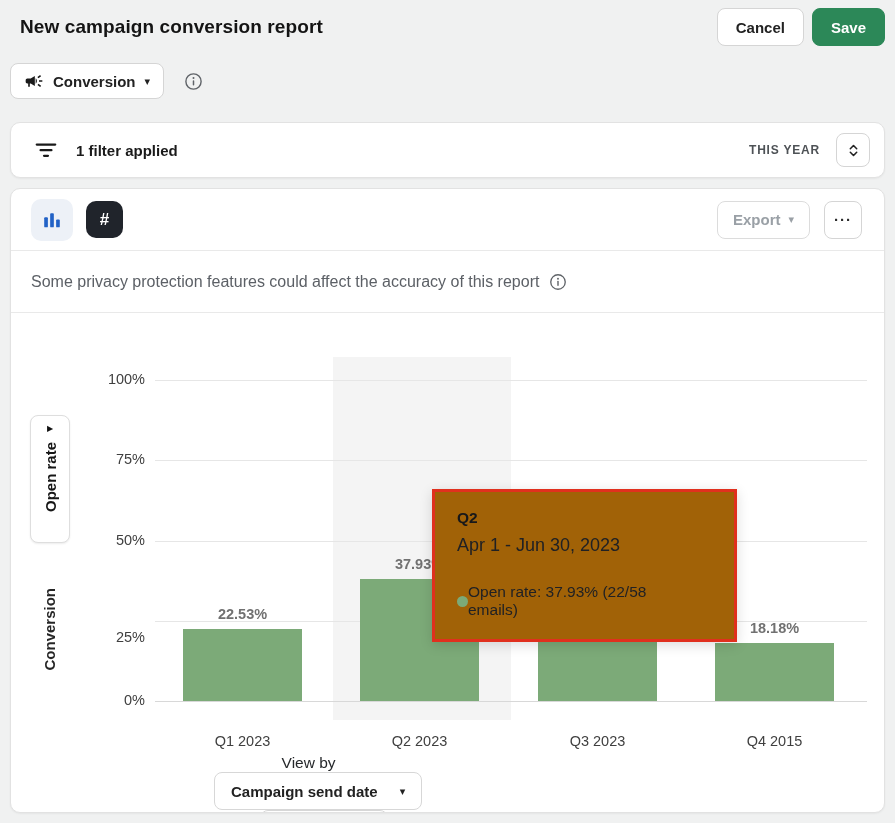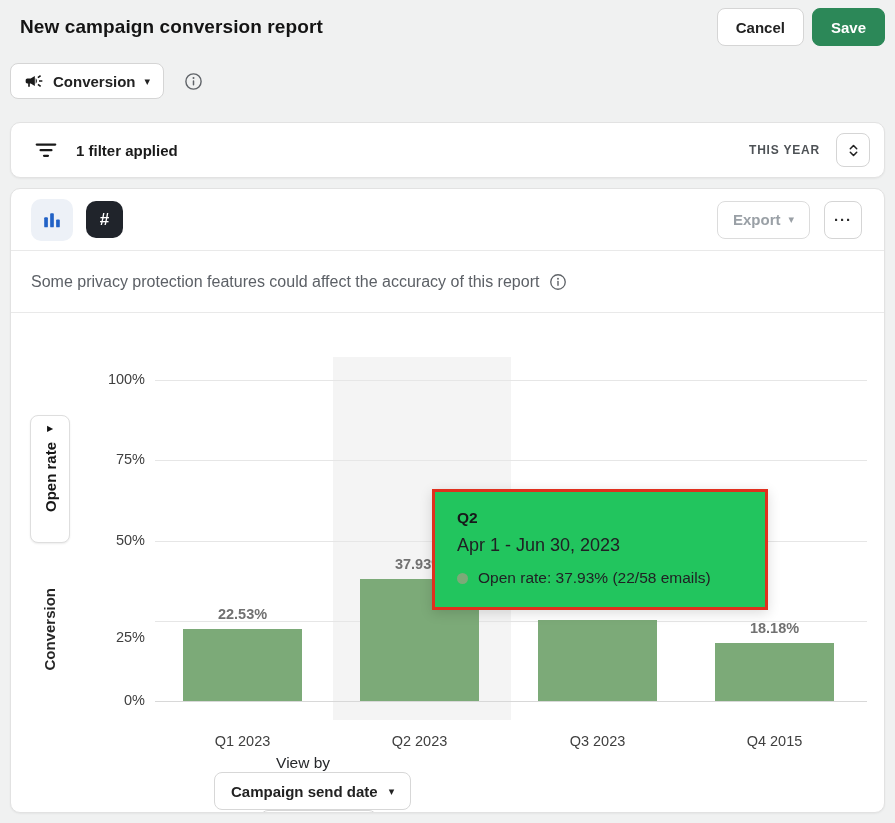--- a/index.html
+++ b/index.html
@@ -65,31 +65,31 @@
                   background:#fff; border:1px solid #dedede; border-radius:8px;
                   box-shadow:0 1px 2px rgba(0,0,0,.08); display:flex; flex-direction:column;
                   align-items:center; padding-top:9px; gap:9px; cursor:pointer; z-index:5; font-family:inherit; }
   .openrate-arrow { font-size:8px; color:#111; line-height:1; }
   .vtext { writing-mode:vertical-rl; transform:rotate(180deg); }
   .openrate-label { font-size:15px; font-weight:700; color:#161616; }
   .yaxis-title-wrap { position:absolute; left:18px; top:260px; width:40px; height:112px;
                       display:flex; align-items:center; justify-content:center; }
   .yaxis-title { font-size:15px; font-weight:600; color:#262626; }
   
-  .tooltip { position:absolute; left:421px; top:176px; width:336px; background:#22c55e;
+  .tooltip { position:absolute; left:421px; top:176px; width:305px; background:#a16207;
              border:3px solid var(--tooltip-red,#e0301e); box-shadow:0 3px 12px rgba(0,0,0,.14);
              padding:17px 36px 20px 22px; z-index:10; }
   .tooltip-title { font-size:15.5px; font-weight:700; color:#17181a; }
   .tooltip-date { margin-top:8px; font-size:18px; color:#202124; }
-  .tooltip-metric { margin-top:13px; display:flex; align-items:center; gap:10px; font-size:15.5px; color:#202124; }
+  .tooltip-metric { margin-top:27px; display:flex; align-items:center; font-size:15.5px; color:#202124; }
   .tooltip-dot { width:11px; height:11px; border-radius:50%; background:var(--bar-green,#7caa78); flex:0 0 auto; }
   
   .viewby-row { position:absolute; left:203px; top:441px; display:flex; align-items:center;flex-direction:column; }
   .viewby-label { font-size:15.5px; color:#26282b; margin-right:19px; }
-  .dd-btn { height:38px; border-color:#d7d7d7; padding:0 16px; gap:11px; font-weight:700; }
+  .dd-btn { height:38px; border-color:#d7d7d7; padding:0 16px; gap:22px; font-weight:700; }
   .dd-btn + .dd-btn { margin-left:12px; }
 </style>
 </head>
 <body>
 
 <div class="page" style="--save-green: #2c8858; --bar-green: #7caa78; --tooltip-red: #e0301e; --accent-blue: #2262c6; --hash-bg: #20242b;">
 
   <div class="header-row">
     <div class="page-title">New campaign conversion report</div>
     <div class="header-actions">

